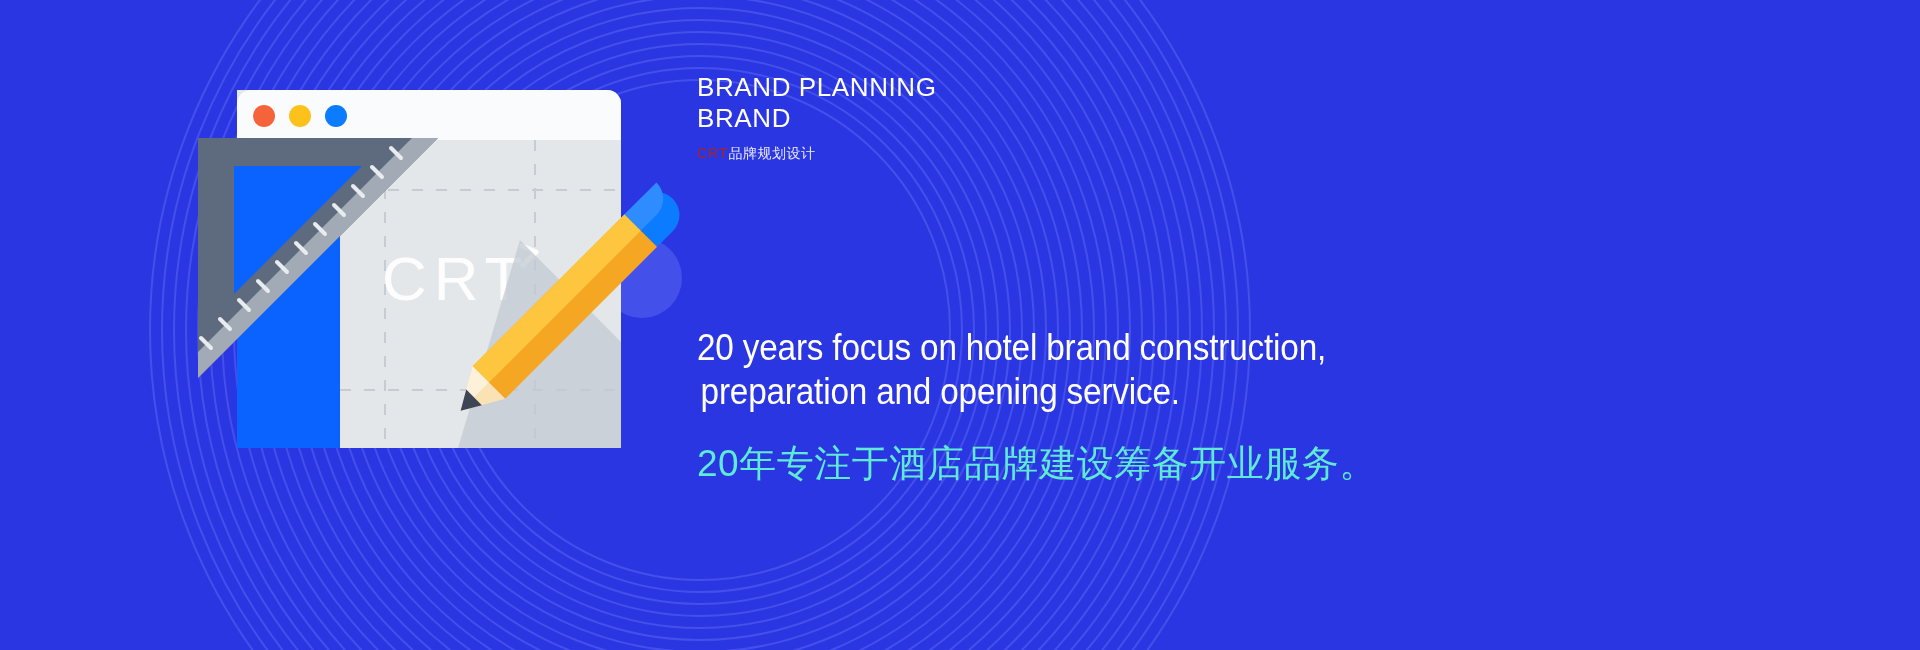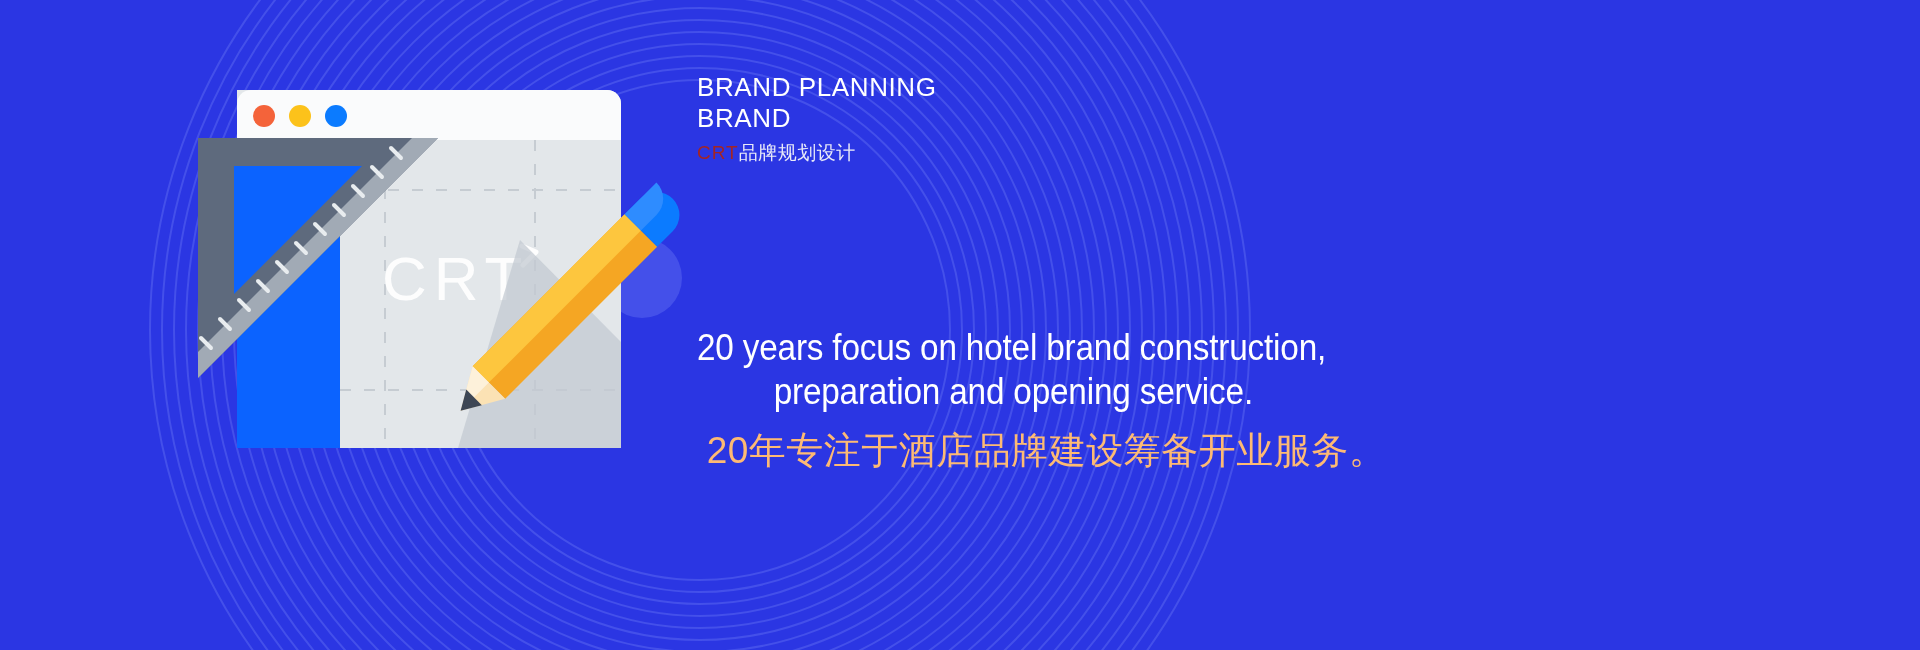--- a/index.html
+++ b/index.html
@@ -55,54 +55,53 @@
   .eyebrow-line {
     color: #FFFFFF;
     font-size: 26px;
     line-height: 31px;
     letter-spacing: 0.6px;
     font-weight: 400;
     white-space: nowrap;
   }
   .eyebrow-cn {
     margin-top: 8px;
-    font-size: 19px;
+    font-size: 14px;
     line-height: 22px;
     color: #E9EAF8;
     letter-spacing: 0.5px;
     white-space: nowrap;
   }
   .eyebrow-cn .brand-mark {
     color: #A32525;
     letter-spacing: 1px;
   }
 
   .headline-block {
     position: absolute;
     top: 328px;
     left: 0;
-    text-align: center;
   }
   .headline-en {
     color: #FFFFFF;
     font-size: 37px;
     line-height: 40px;
     font-weight: 400;
     letter-spacing: -0.2px;
     transform: scaleX(0.9);
     transform-origin: left center;
     white-space: nowrap;
   }
   .headline-en-2 {
     margin-top: 4px;
     padding-left: 4px;
   }
   .headline-cn {
-    margin-top: 17px;
-    color: #fdba74;
+    margin-top: 30px;
+    color: #5eead4;
     font-size: 37px;
     line-height: 44px;
     letter-spacing: 0.5px;
     white-space: nowrap;
   }
 </style>
 </head>
 <body>
 
 <div id="banner">

